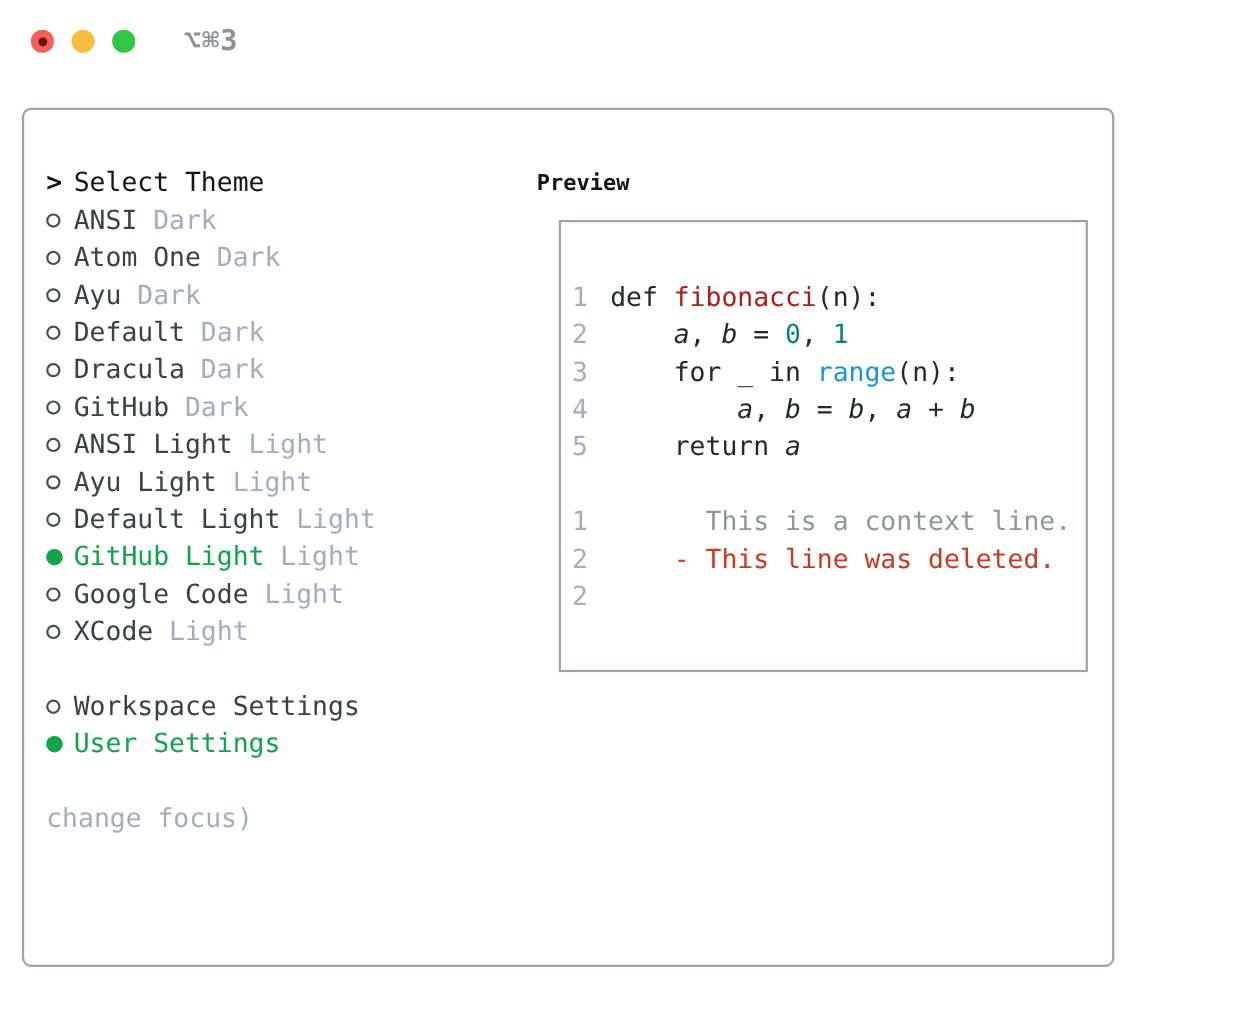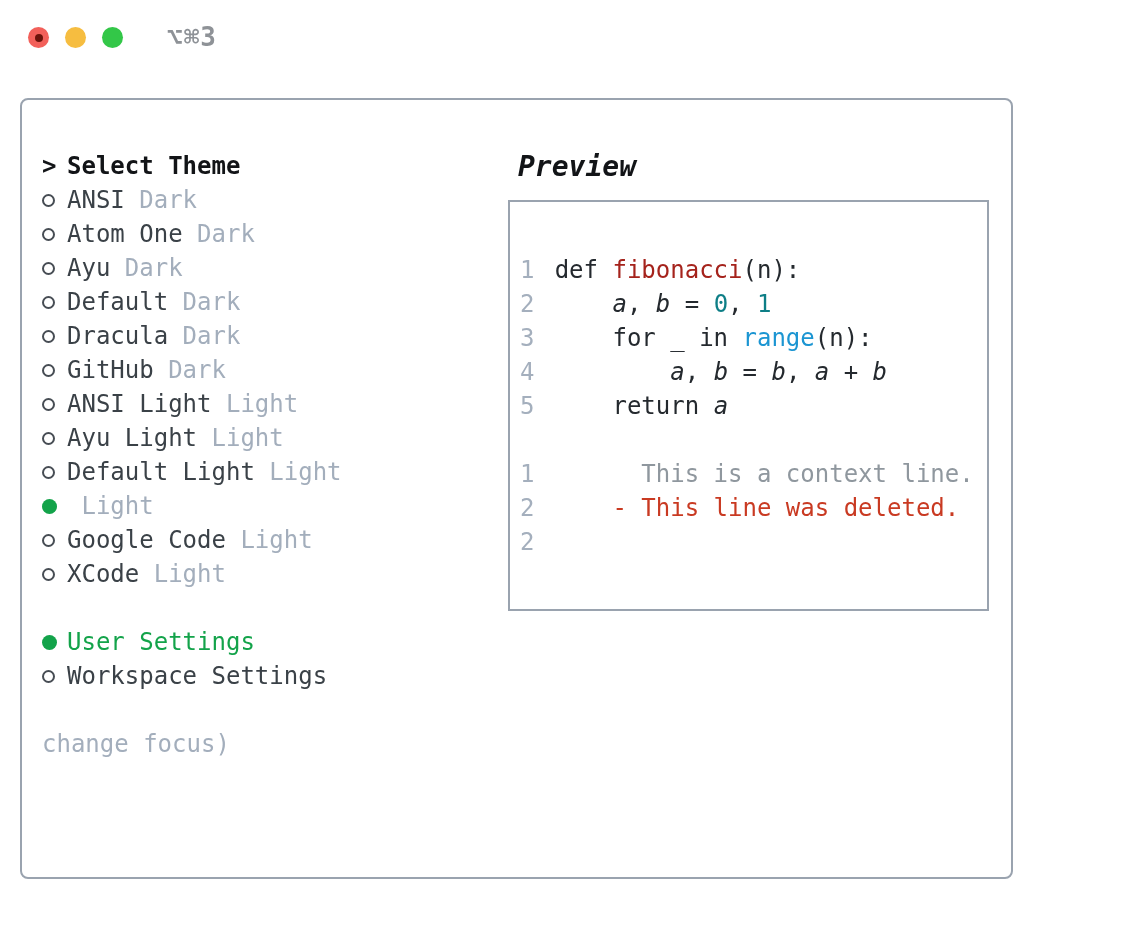--- a/index.html
+++ b/index.html
@@ -69,30 +69,30 @@
   }
   .ring{
     width:13px;height:13px;border-radius:50%;
     border:2px solid #474d54;background:transparent;
   }
   .dot-selected{
     width:15px;height:15px;border-radius:50%;
     background:var(--accent-green);border:none;
   }
   .name{color:var(--text-dark);}
-  .name.bold{font-weight:700;color:var(--text-black);text-align:right;}
+  .name.bold{font-weight:400;color:var(--text-black);text-align:right;}
   .name.selected{color:var(--accent-green);}
   .name.plain{color:var(--text-black);}
   .variant{color:var(--muted);margin-left:1ch;}
   .help-row{color:var(--muted);}
   
   .preview-title{
-    position:absolute;left:496px;top:49px;height:34px;
+    position:absolute;left:466px;top:49px;height:34px;
     display:flex;align-items:center;
-    font-size:28px;font-weight:700;color:var(--text-black);font-style:italic;
+    font-size:20px;font-weight:700;color:var(--text-black);
   }
   .preview-box{
     position:absolute;left:486px;top:100px;width:481px;height:411px;
     border:2px solid var(--border);background:#fff;
     padding:51px 0 0 10px;overflow:hidden;
   }
   .code-line{
     height:34px;display:flex;align-items:center;
     font-size:24px;white-space:pre;
   }
@@ -127,26 +127,26 @@
       <div class="row"><span class="marker">&gt;</span><span class="name bold">Select Theme</span></div>
       <div class="row"><span class="marker"><span class="ring"></span></span><span class="name">ANSI</span><span class="variant">Dark</span></div>
       <div class="row"><span class="marker"><span class="ring"></span></span><span class="name">Atom One</span><span class="variant">Dark</span></div>
       <div class="row"><span class="marker"><span class="ring"></span></span><span class="name">Ayu</span><span class="variant">Dark</span></div>
       <div class="row"><span class="marker"><span class="ring"></span></span><span class="name">Default</span><span class="variant">Dark</span></div>
       <div class="row"><span class="marker"><span class="ring"></span></span><span class="name">Dracula</span><span class="variant">Dark</span></div>
       <div class="row"><span class="marker"><span class="ring"></span></span><span class="name">GitHub</span><span class="variant">Dark</span></div>
       <div class="row"><span class="marker"><span class="ring"></span></span><span class="name">ANSI Light</span><span class="variant">Light</span></div>
       <div class="row"><span class="marker"><span class="ring"></span></span><span class="name">Ayu Light</span><span class="variant">Light</span></div>
       <div class="row"><span class="marker"><span class="ring"></span></span><span class="name">Default Light</span><span class="variant">Light</span></div>
-      <div class="row"><span class="marker"><span class="ring dot-selected"></span></span><span class="variant">Light</span></div>
+      <div class="row"><span class="marker"><span class="ring dot-selected"></span></span><span class="name selected">GitHub Light</span><span class="variant">Light</span></div>
       <div class="row"><span class="marker"><span class="ring"></span></span><span class="name">Google Code</span><span class="variant">Light</span></div>
       <div class="row"><span class="marker"><span class="ring"></span></span><span class="name">XCode</span><span class="variant">Light</span></div>
       <div class="row"></div>
+      <div class="row"><span class="marker"><span class="ring"></span></span><span class="name">Workspace Settings</span></div>
       <div class="row"><span class="marker"><span class="ring dot-selected"></span></span><span class="name selected">User Settings</span></div>
-      <div class="row"><span class="marker"><span class="ring"></span></span><span class="name">Workspace Settings</span></div>
       <div class="row"></div>
       <div class="row help-row">change focus)</div>
     </div>
   <div class="preview-title">Preview</div>
   <div class="preview-box" id="preview-box">
       <div class="code-line"><span class="ln">1</span><span class="tk-code">def </span><span class="tk-func">fibonacci</span><span class="tk-code">(n):</span></div>
       <div class="code-line"><span class="ln">2</span><span class="tk-code">    </span><span class="tk-var">a</span><span class="tk-code">, </span><span class="tk-var">b</span><span class="tk-code"> = </span><span class="tk-num">0</span><span class="tk-code">, </span><span class="tk-num">1</span></div>
       <div class="code-line"><span class="ln">3</span><span class="tk-code">    for _ in </span><span class="tk-builtin">range</span><span class="tk-code">(n):</span></div>
       <div class="code-line"><span class="ln">4</span><span class="tk-code">        </span><span class="tk-var">a</span><span class="tk-code">, </span><span class="tk-var">b</span><span class="tk-code"> = </span><span class="tk-var">b</span><span class="tk-code">, </span><span class="tk-var">a</span><span class="tk-code"> + </span><span class="tk-var">b</span></div>
       <div class="code-line"><span class="ln">5</span><span class="tk-code">    return </span><span class="tk-var">a</span></div>

